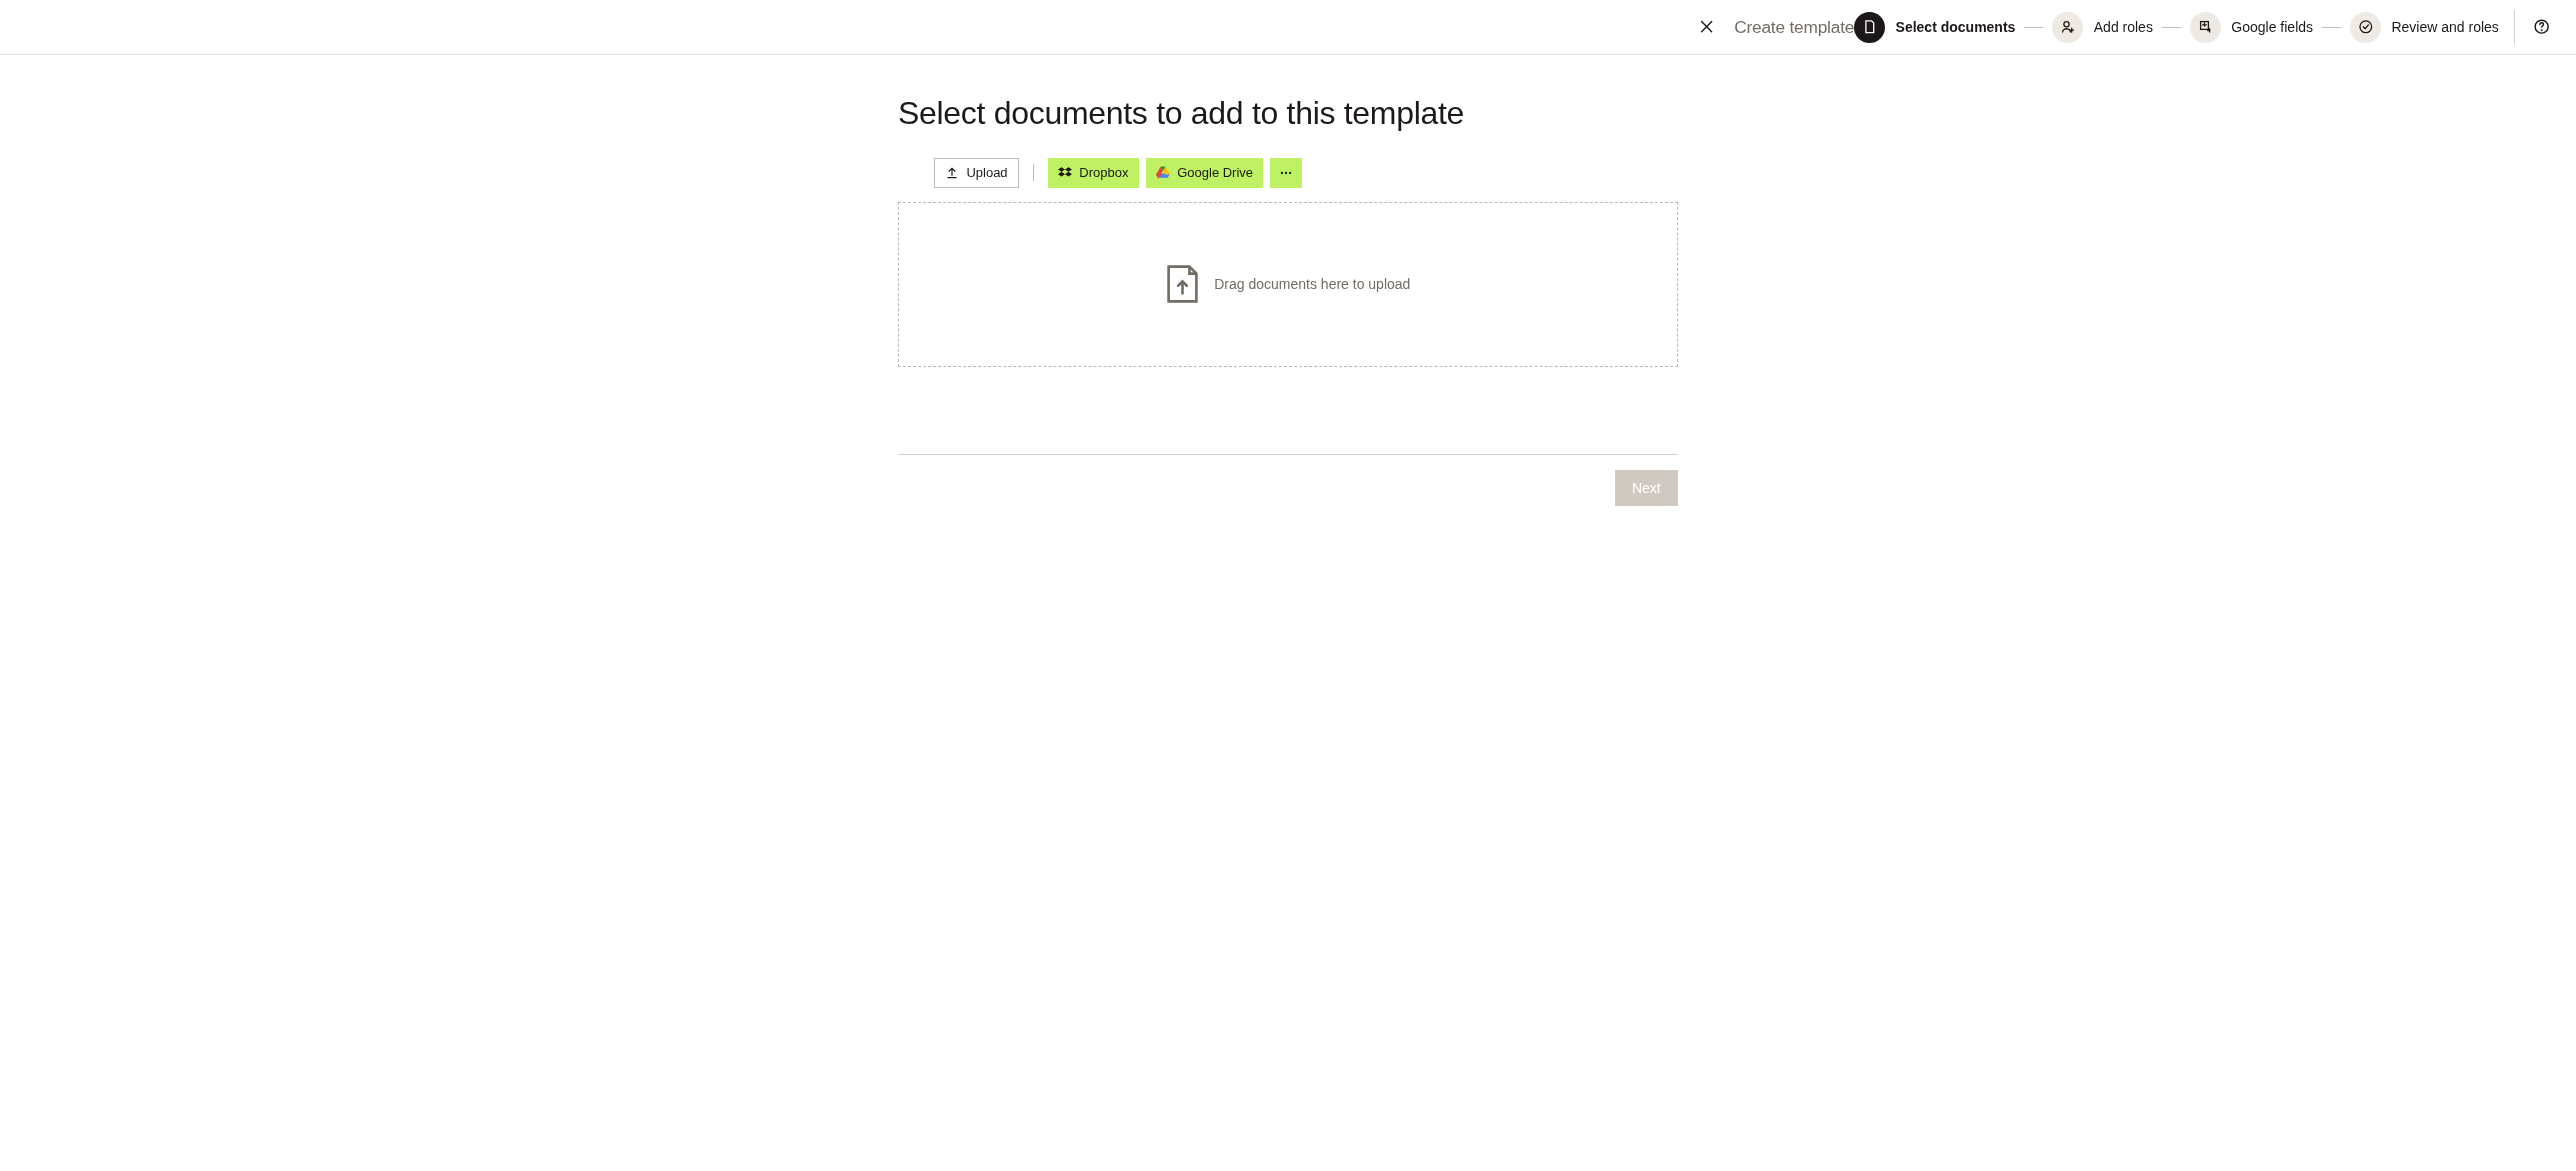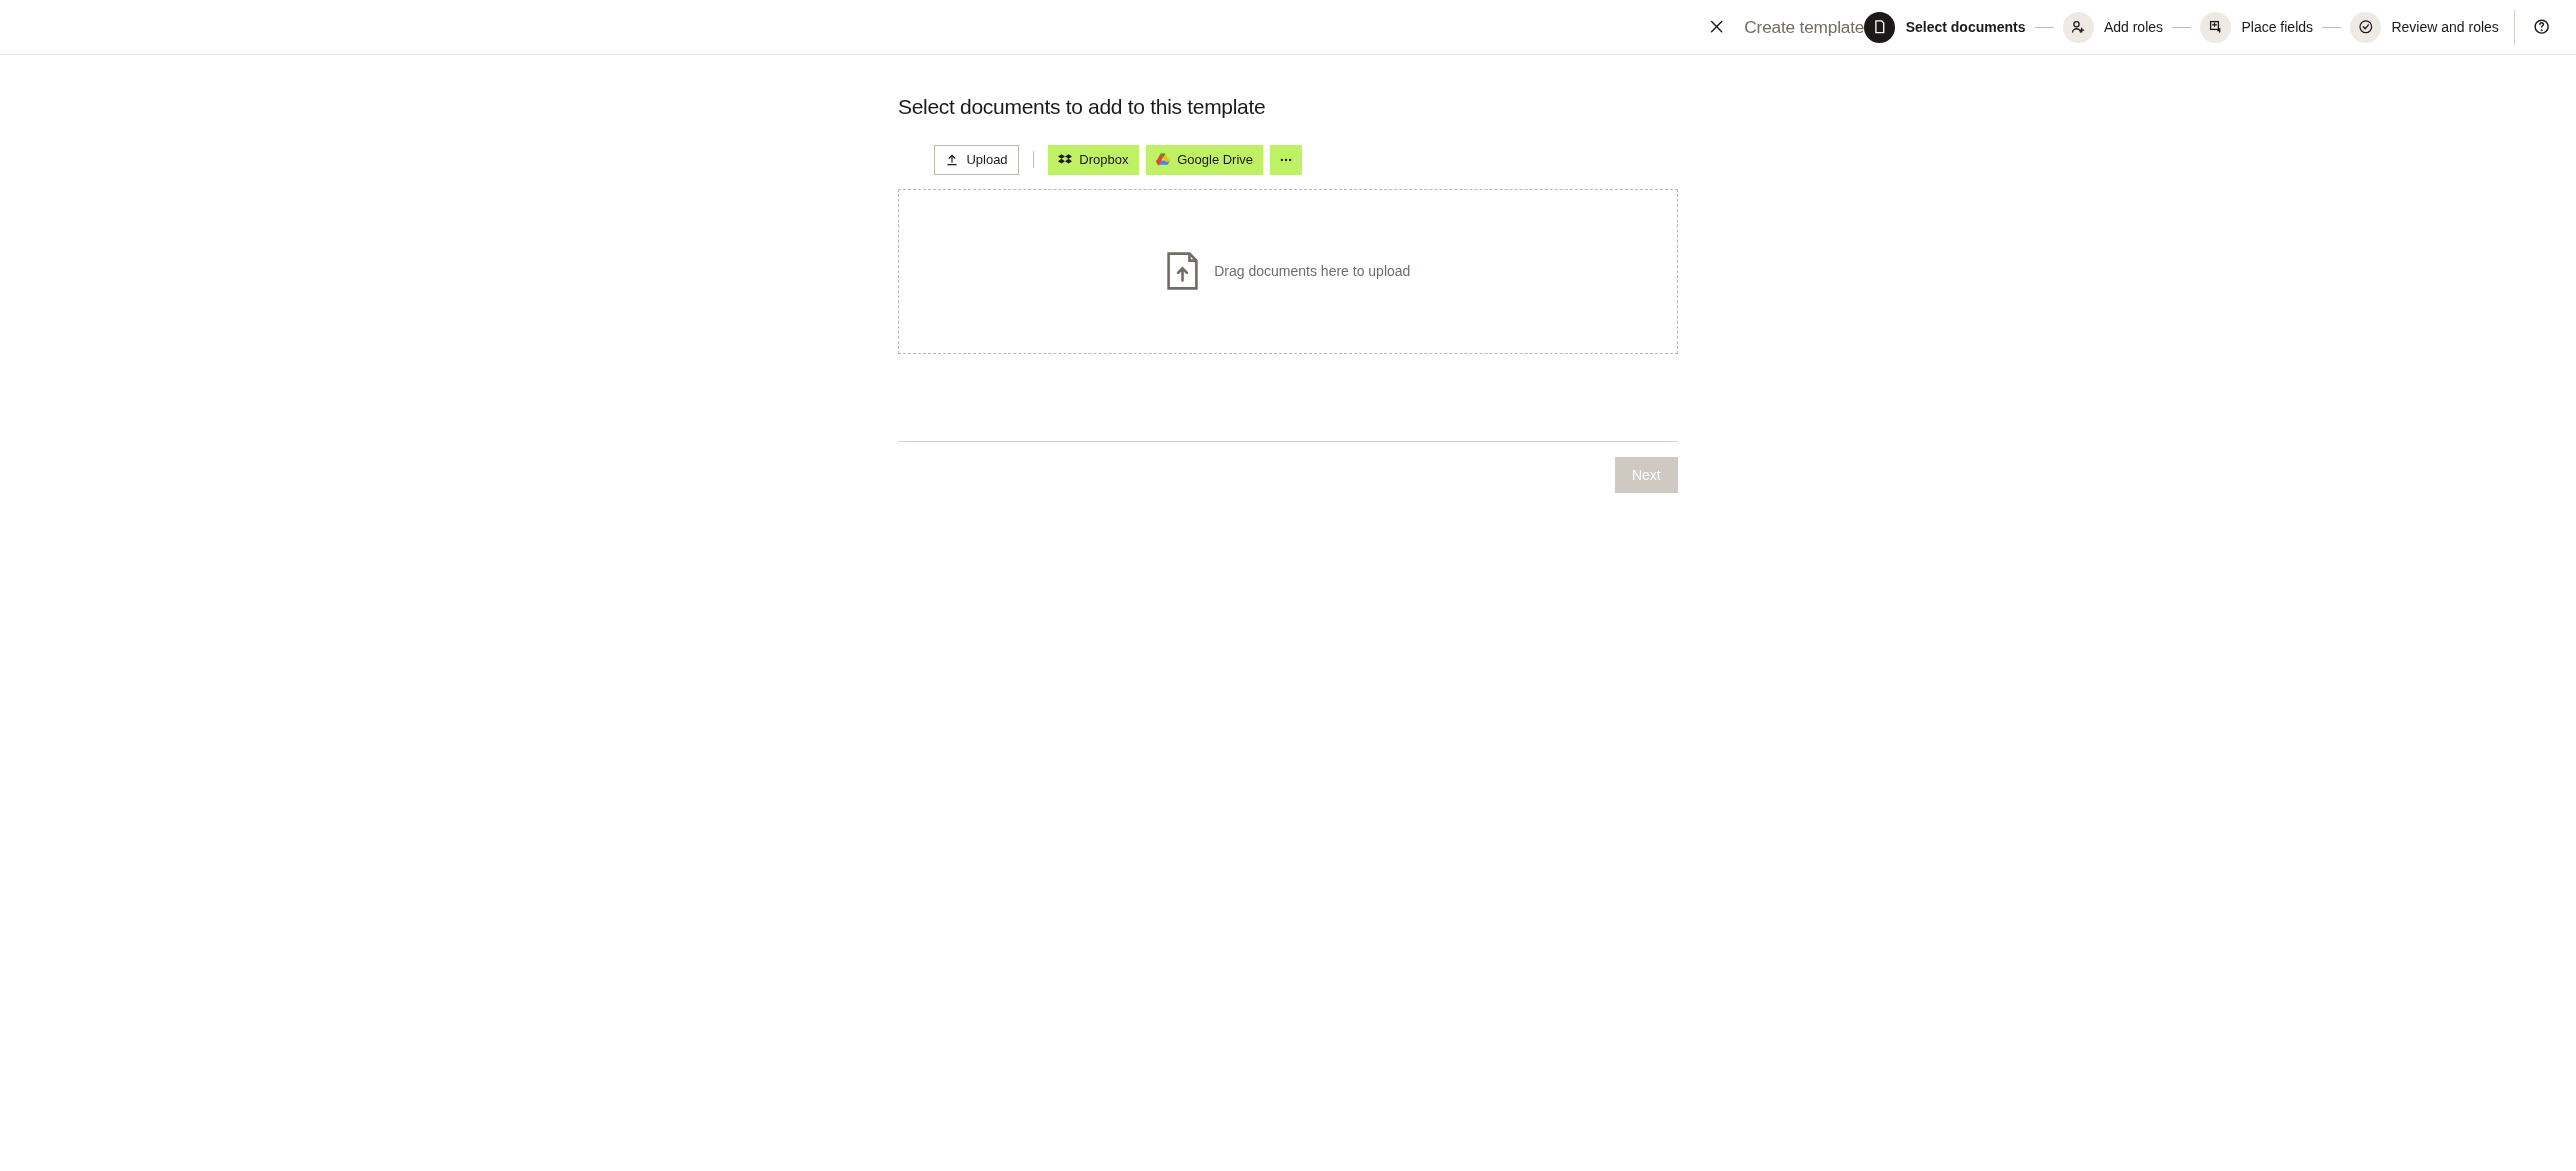--- a/index.html
+++ b/index.html
@@ -105,21 +105,21 @@
       color: #1e1919;
     }
 
     
     .main {
       max-width: 780px;
       margin: 0 auto;
       padding: 40px 0 35px 0;
     }
     .page-heading {
-      font-size: 21px;
+      font-size: 32px;
       font-weight: 400;
       color: #1e1919;
       letter-spacing: -0.3px;
       margin-bottom: 26px;
     }
 
     .source-row {
       display: flex;
       align-items: center;
       gap: 7px;
@@ -256,21 +256,21 @@
       <div class="step-connector"></div>
 
       <div class="step step-inactive">
         <span class="step-icon-circle">
           <svg width="15.6" height="15.6" viewBox="0 0 24 24" fill="none" stroke="currentColor" stroke-width="2" stroke-linecap="round">
             <rect x="4" y="4" width="12" height="12"></rect>
             <path d="M7 9h6M10 6v5"></path>
             <path d="M18 15v5M15 18h2"></path>
           </svg>
         </span>
-        <span class="step-label">Place fields</span>
+        <span class="step-label">Google fields</span>
       </div>
       <div class="step-connector"></div>
 
       <div class="step step-inactive">
         <span class="step-icon-circle">
           <svg width="15.6" height="15.6" viewBox="0 0 24 24" fill="none" stroke="currentColor" stroke-width="2" stroke-linecap="round">
             <circle cx="12" cy="12" r="9"></circle>
             <path d="M8 12l3 3 5-6"></path>
           </svg>
         </span>

